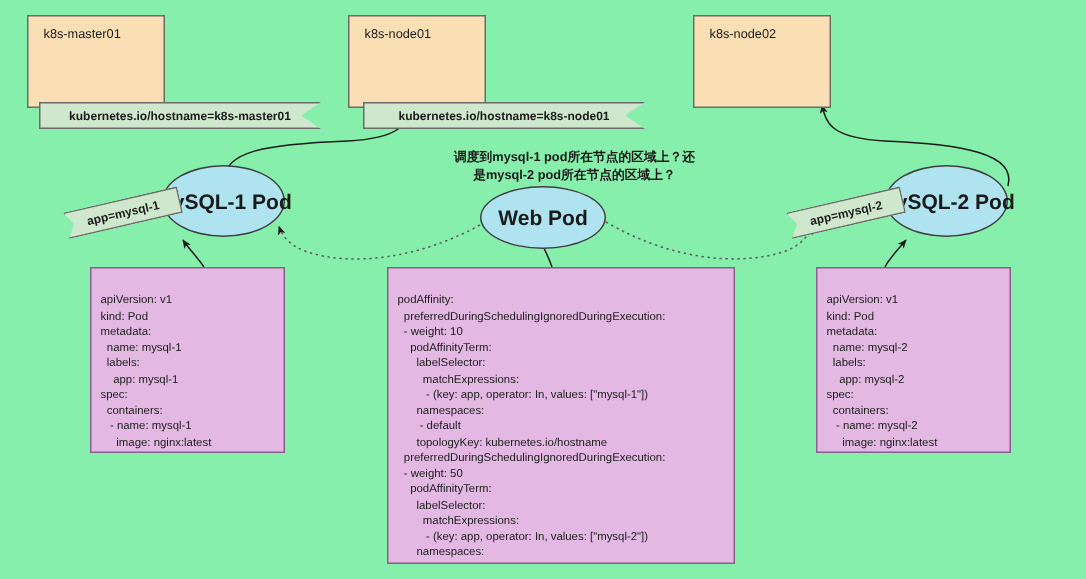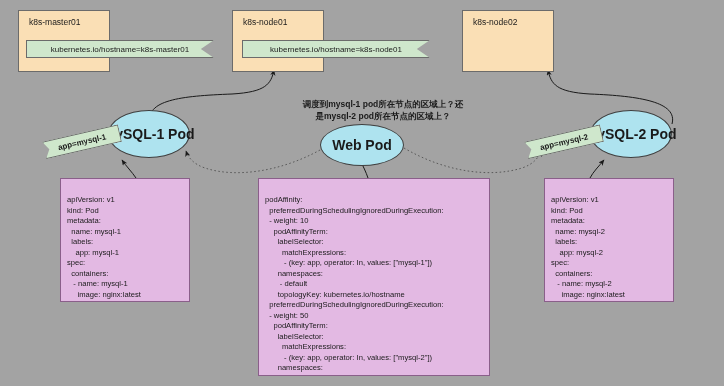--- a/index.html
+++ b/index.html
@@ -8,21 +8,21 @@
     background: #ffffff;
   }
   body {
     font-family: "Liberation Sans", sans-serif;
   }
   #canvas {
     position: relative;
     width: 724px;
     height: 386px;
     overflow: hidden;
-    background: #a3a3a3;
+    background: #86efac;
   }
   #edges {
     position: absolute;
     left: 0;
     top: 0;
     width: 724px;
     height: 386px;
     pointer-events: none;
   }
 
@@ -46,24 +46,25 @@
   .host-label {
     position: absolute;
     height: 18px;
     background: #cfe7cc;
     border: 1px solid #6b6b6b;
     box-sizing: border-box;
     display: flex;
     align-items: center;
     justify-content: center;
     font-size: 8px;
-    font-weight: normal;
+    font-weight: bold;
     color: #1a1a1a;
     white-space: nowrap;
     clip-path: polygon(0 0, 100% 0, 93% 50%, 100% 100%, 0 100%);
+    margin-top: 28px;
   }
 
   
   .app-label {
     position: absolute;
     height: 18px;
     background: #cfe7cc;
     border: 1px solid #6b6b6b;
     box-sizing: border-box;
     display: flex;

